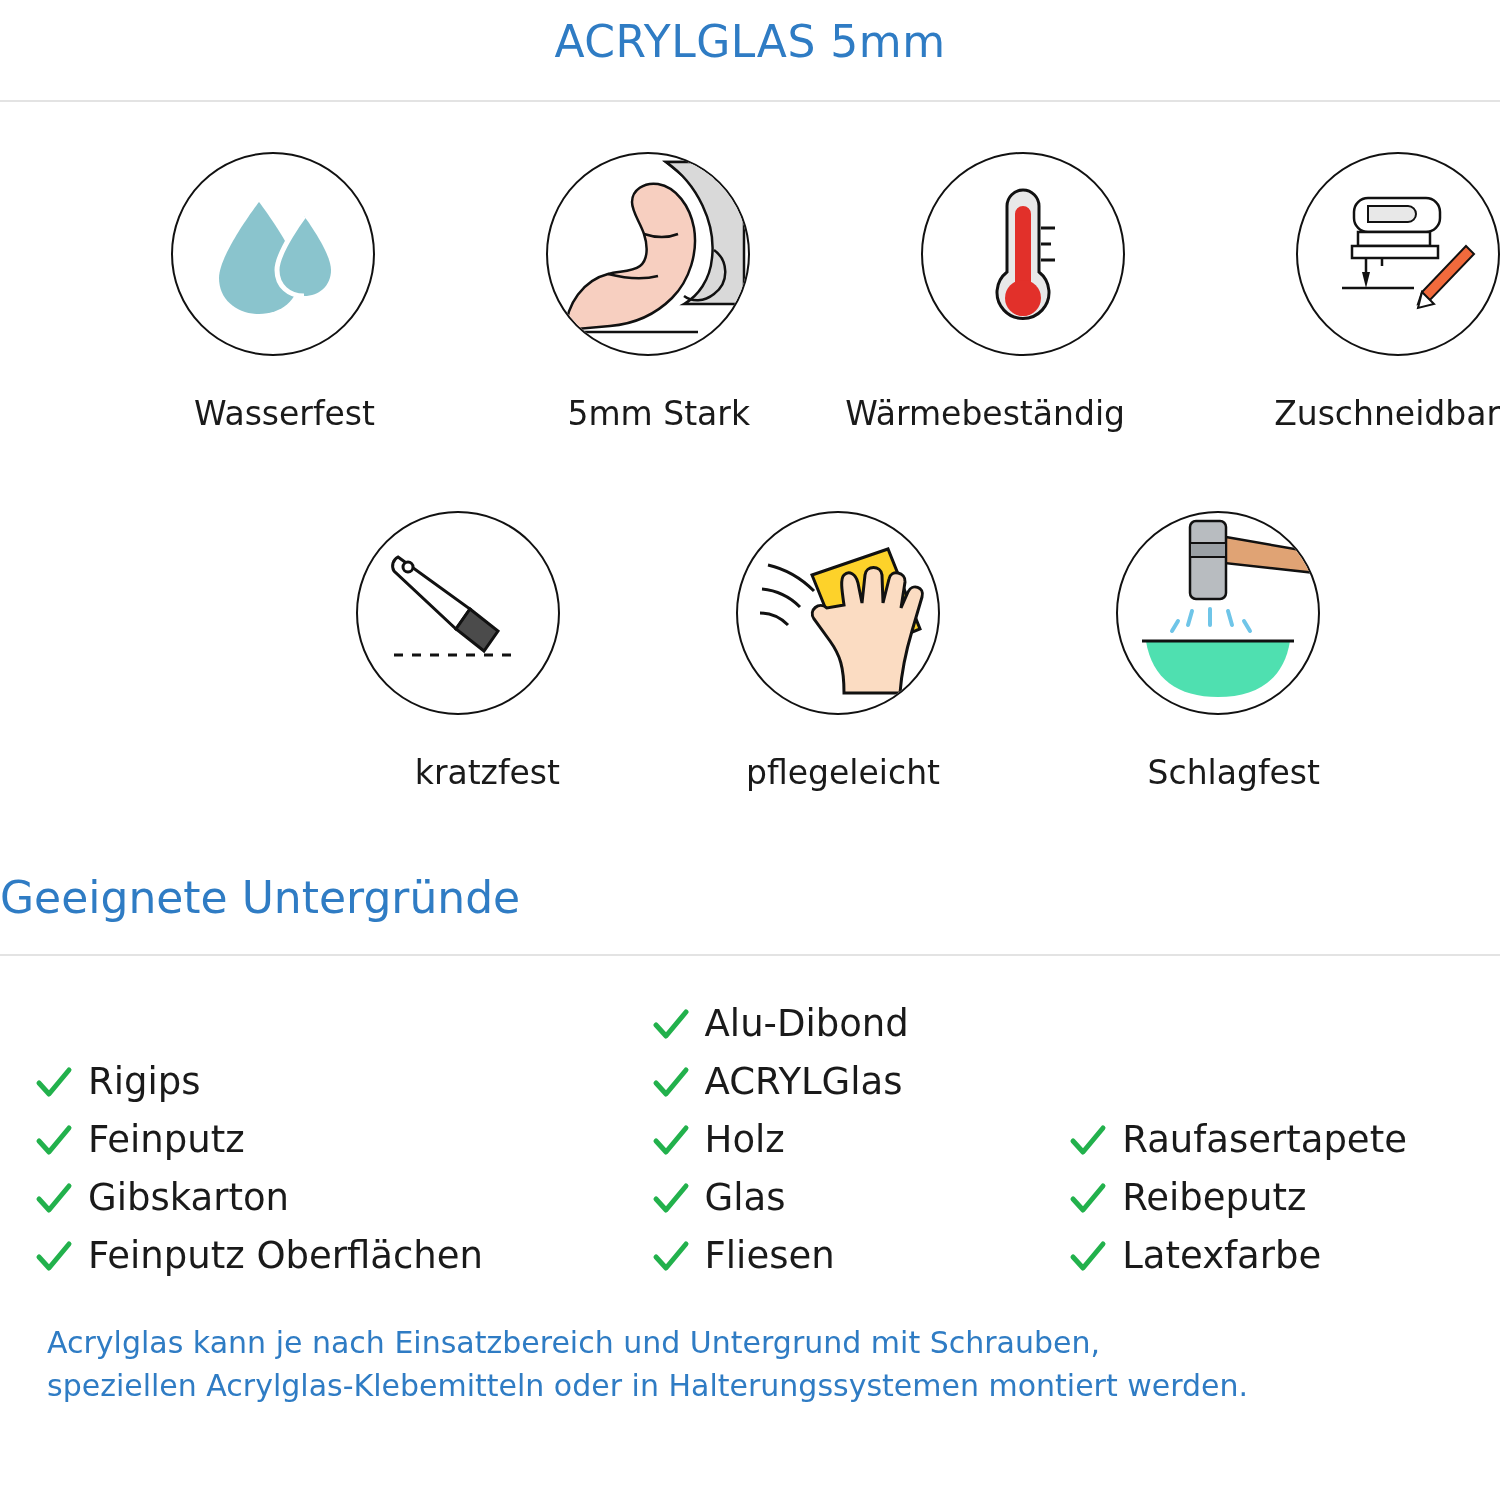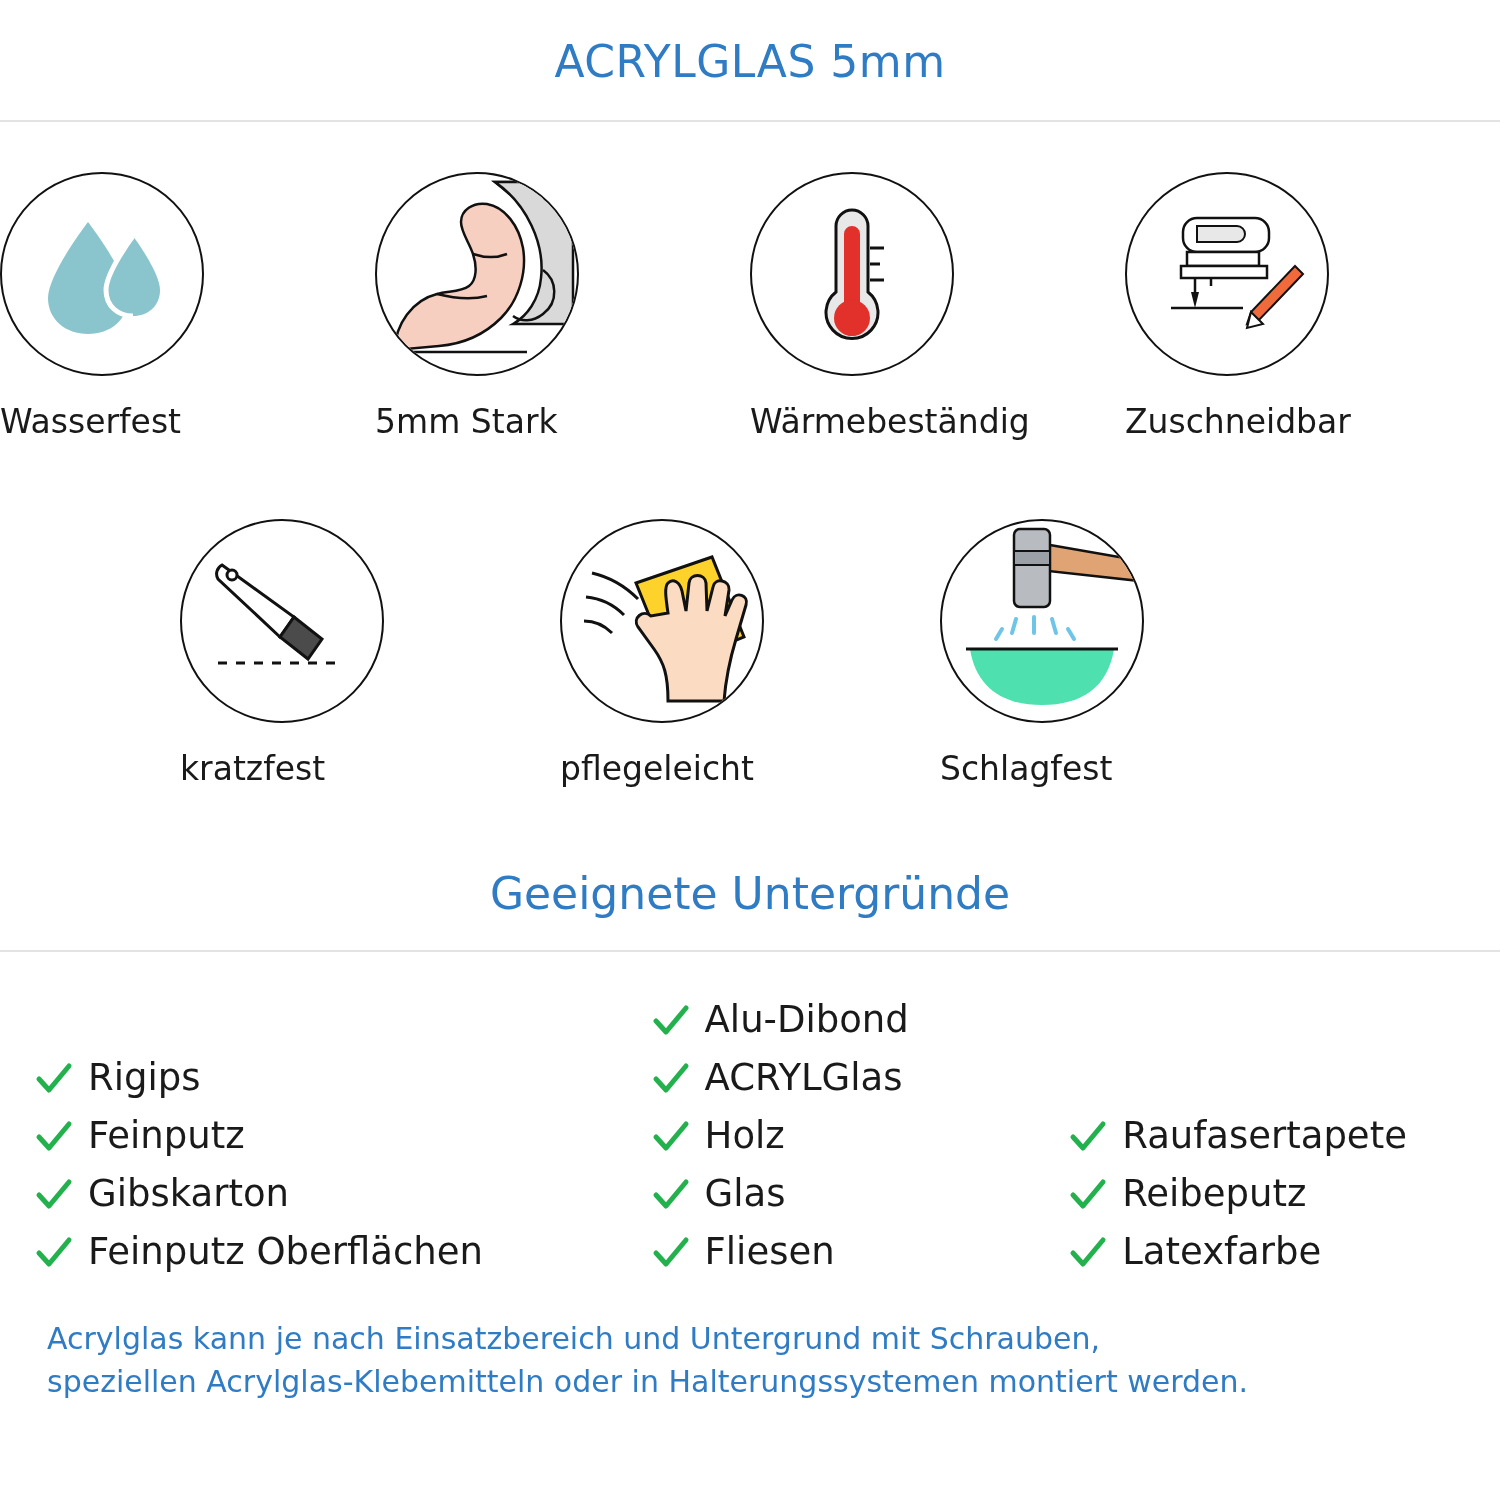--- a/index.html
+++ b/index.html
@@ -21,21 +21,21 @@
     box-sizing: border-box;
   }
 
   
   .title {
     text-align: center;
     color: #2f7cc4;
     font-size: 44px;
     font-weight: 400;
     letter-spacing: 0.5px;
-    padding-top: 40px;
+    padding-top: 20px;
     line-height: 1;
   }
   .rule {
     height: 2px;
     background: #e3e3e3;
     margin: 36px 0 0 0;
     width: 100%;
   }
 
   
@@ -45,21 +45,22 @@
   .frow {
     display: flex;
     justify-content: center;
     align-items: flex-start;
   }
   .frow.row1 { gap: 0px; }
   .feature {
     width: 380px;
     display: flex;
     flex-direction: column;
-    align-items: flex-start;
+    align-items: flex-end;
+    gap: 12px;
   }
   .circle {
     width: 200px;
     height: 200px;
     border: 2.5px solid #111;
     border-radius: 50%;
     position: relative;
     overflow: hidden;
     background: #fff;
     display: flex;
@@ -72,21 +73,21 @@
     color: #1a1a1a;
     font-weight: 400;
     white-space: nowrap;
   }
   .frow.row2 {
     margin-top: 78px;
   }
 
   
   .subtitle {
-    text-align: center;
+    text-align: left;
     color: #2f7cc4;
     font-size: 44px;
     font-weight: 400;
     margin-top: 84px;
     line-height: 1;
   }
   .rule2 {
     height: 2px;
     background: #e3e3e3;
     margin-top: 34px;

